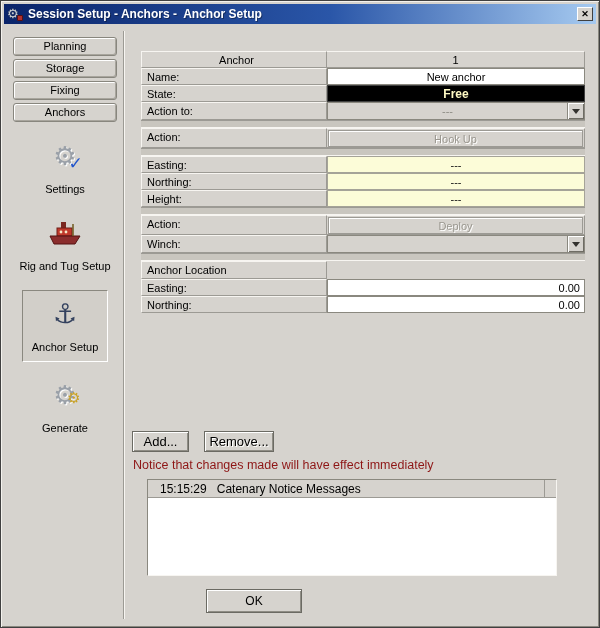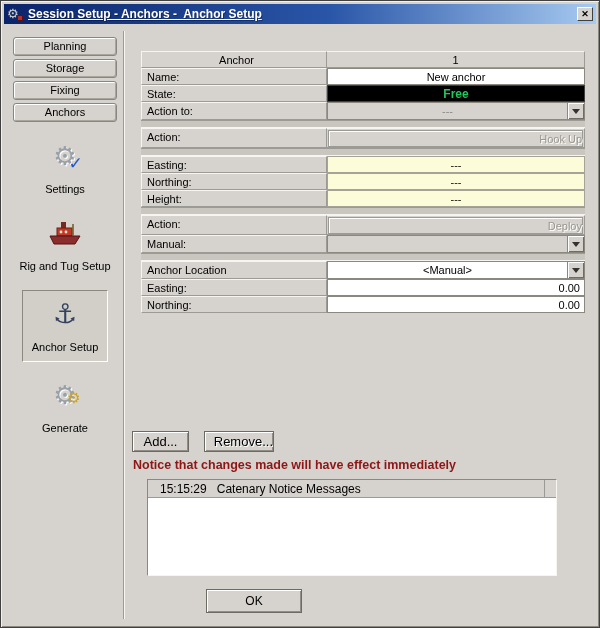--- a/index.html
+++ b/index.html
@@ -19,21 +19,21 @@
   .titlebar {
     position: absolute; top: 3px; left: 3px; right: 3px; height: 20px;
     background: linear-gradient(90deg, #0a246a 0%, #2a56a8 55%, #a6caf0 100%);
     display: flex; align-items: center; padding: 0 3px;
   }
   .title-icon { width: 16px; height: 16px; position: relative; font-size: 13px; line-height: 16px;
     color: #c9ced6; text-shadow: 0 0 1px #333; }
   .title-icon .accent { position:absolute; right:0; bottom:1px; width:6px; height:6px;
     background:#b03030; border:1px solid #5a1010; border-radius:1px; }
   .title-text { color: #fff; font-weight: bold; font-size: 12px; margin-left: 5px; flex: 1;
-    white-space: pre; text-shadow: 1px 1px 0 rgba(0,0,0,.35); text-decoration: underline; }
+    white-space: pre; text-shadow: 1px 1px 0 rgba(0,0,0,.35); }
   .close-btn {
     width: 16px; height: 14px; background: #d6d3ce;
     border: 1px solid; border-color: #fff #404040 #404040 #fff;
     font-size: 9px; font-weight: bold; line-height: 11px; text-align: center;
     color: #000; cursor: default; font-family: "Liberation Sans", sans-serif;
   }
 
   
   .sidebar { position: absolute; top: 36px; left: 8px; width: 112px; }
   .side-tab {
@@ -68,54 +68,54 @@
     width: 186px; background: #d6d3ce; font-size: 11px; padding: 2px 0 0 5px;
     border-top: 1px solid #f7f5f1; border-left: 1px solid #f7f5f1;
     border-right: 1px solid #9c9a94; border-bottom: 1px solid #9c9a94;
     color: #000; overflow: hidden; white-space: nowrap;
   }
   .val { flex: 1; font-size: 11px; position: relative;
     border-top: 1px solid #f7f5f1; border-right: 1px solid #9c9a94; border-bottom: 1px solid #9c9a94; }
   .center { text-align: center; }
   .val.graycell { background: #d6d3ce; padding-top: 2px; }
   .val.whitecell { background: #fff; border: 1px solid #8a887f; padding-top: 2px; }
-  .val.blackcell { background: #000; color: #22c55e; font-weight: bold; font-size: 12px; padding-top: 1px; border: 1px solid #404040; }
+  .val.blackcell { background: #000; color: #fef9c3; font-weight: bold; font-size: 12px; padding-top: 1px; border: 1px solid #404040; }
   .val.creamcell { background: #fcfcd8; border: 1px solid #a5a398; padding-top: 2px; color: #111; }
   .val.numcell { background: #fff; border: 1px solid #8a887f; padding: 2px 4px 0 0; text-align: right; }
 
   .sep { height: 8px; background: #c9c6bf; border-top: 1px solid #9c9a94; border-bottom: 1px solid #f7f5f1; }
 
   .combo { display: flex; align-items: stretch; background: #d6d3ce; border: 1px solid #8a887f; }
   .combo.enabled { background: #fff; }
   .combo-text { flex: 1; text-align: center; padding-top: 2px; font-size: 11px; color: #000; }
   .combo-text.dim { color: #8d8b84; }
   .combo-btn { width: 17px; background: #d6d3ce; border-left: 1px solid #8a887f;
     box-shadow: inset 1px 1px 0 #fff, inset -1px -1px 0 #6e6c64;
     display: flex; align-items: center; justify-content: center; }
   .arr { width: 0; height: 0; border: 4px solid transparent; border-top: 5px solid #33322e; margin-top: 5px; }
 
   .btnwrap { padding: 0; background: #d6d3ce; display:flex; }
   .rowbtn {
     flex: 1; margin: 1px; height: 17px; background: #d6d3ce;
     border: 1px solid #9c9a94; box-shadow: inset 1px 1px 0 #fff;
     font-size: 11px; font-family: "Liberation Sans", sans-serif;
   }
-  .disabled-txt { color: #9a978f; text-shadow: 1px 1px 0 #fff; text-align: right; }
+  .disabled-txt { color: #9a978f; text-shadow: 1px 1px 0 #fff; }
 
   
   .btn3d {
     background: #d6d3ce; border: 1px solid #6b6a63;
     box-shadow: inset 1px 1px 0 #fff, inset -1px -1px 0 #8f8d85;
     font-size: 13px; color: #000; font-family: "Liberation Sans", sans-serif; cursor: default;
   }
   .addremove { position: absolute; top: 430px; left: 131px; display: flex; }
   .add-btn { width: 57px; height: 21px; }
   .remove-btn { width: 70px; height: 21px; margin-left: 15px; }
 
-  .notice { position: absolute; top: 457px; left: 132px; font-size: 12.5px; font-weight: bold; color: #8e1616; }
+  .notice { position: absolute; top: 457px; left: 132px; font-size: 12.5px; font-weight: normal; color: #8e1616; }
 
   
   .msgbox { position: absolute; top: 478px; left: 146px; width: 410px; height: 97px;
     border: 1px solid; border-color: #8a887f #f7f5f1 #f7f5f1 #8a887f; background: #fff; }
   .msg-header { height: 18px; background: #d6d3ce; border-bottom: 1px solid #9c9a94;
     display: flex; align-items: center; font-size: 12px; padding-left: 12px; }
   .msg-header .time { margin-right: 10px; }
   .msg-scroll-col { width: 12px; align-self: stretch; margin-left: auto; border-left: 1px solid #9c9a94;
     background: #d6d3ce; }
   .msg-body { height: 77px; background: #fff; }
@@ -247,39 +247,33 @@
     <div class="sep"></div>
 
     <div class="row h20">
       <div class="lbl">Action:</div>
       <div class="val btnwrap">
         <button class="rowbtn disabled-txt">Deploy</button>
       </div>
     </div>
 
     <div class="row h18">
-      <div class="lbl">Manual:</div>
+      <div class="lbl">Winch:</div>
       <div class="val combo">
         <span class="combo-text dim"></span>
         <span class="combo-btn">
             <i class="arr"></i>
           </span>
       </div>
     </div>
 
     <div class="sep"></div>
 
     <div class="row h18">
       <div class="lbl">Anchor Location</div>
-      <div class="val combo enabled">
-        <span class="combo-text">&lt;Manual&gt;</span>
-        <span class="combo-btn">
-            <i class="arr"></i>
-          </span>
-      </div>
     </div>
 
     <div class="row h17">
       <div class="lbl">Easting:</div>
       <div class="val numcell">0.00</div>
     </div>
     <div class="row h17">
       <div class="lbl">Northing:</div>
       <div class="val numcell">0.00</div>
     </div>

